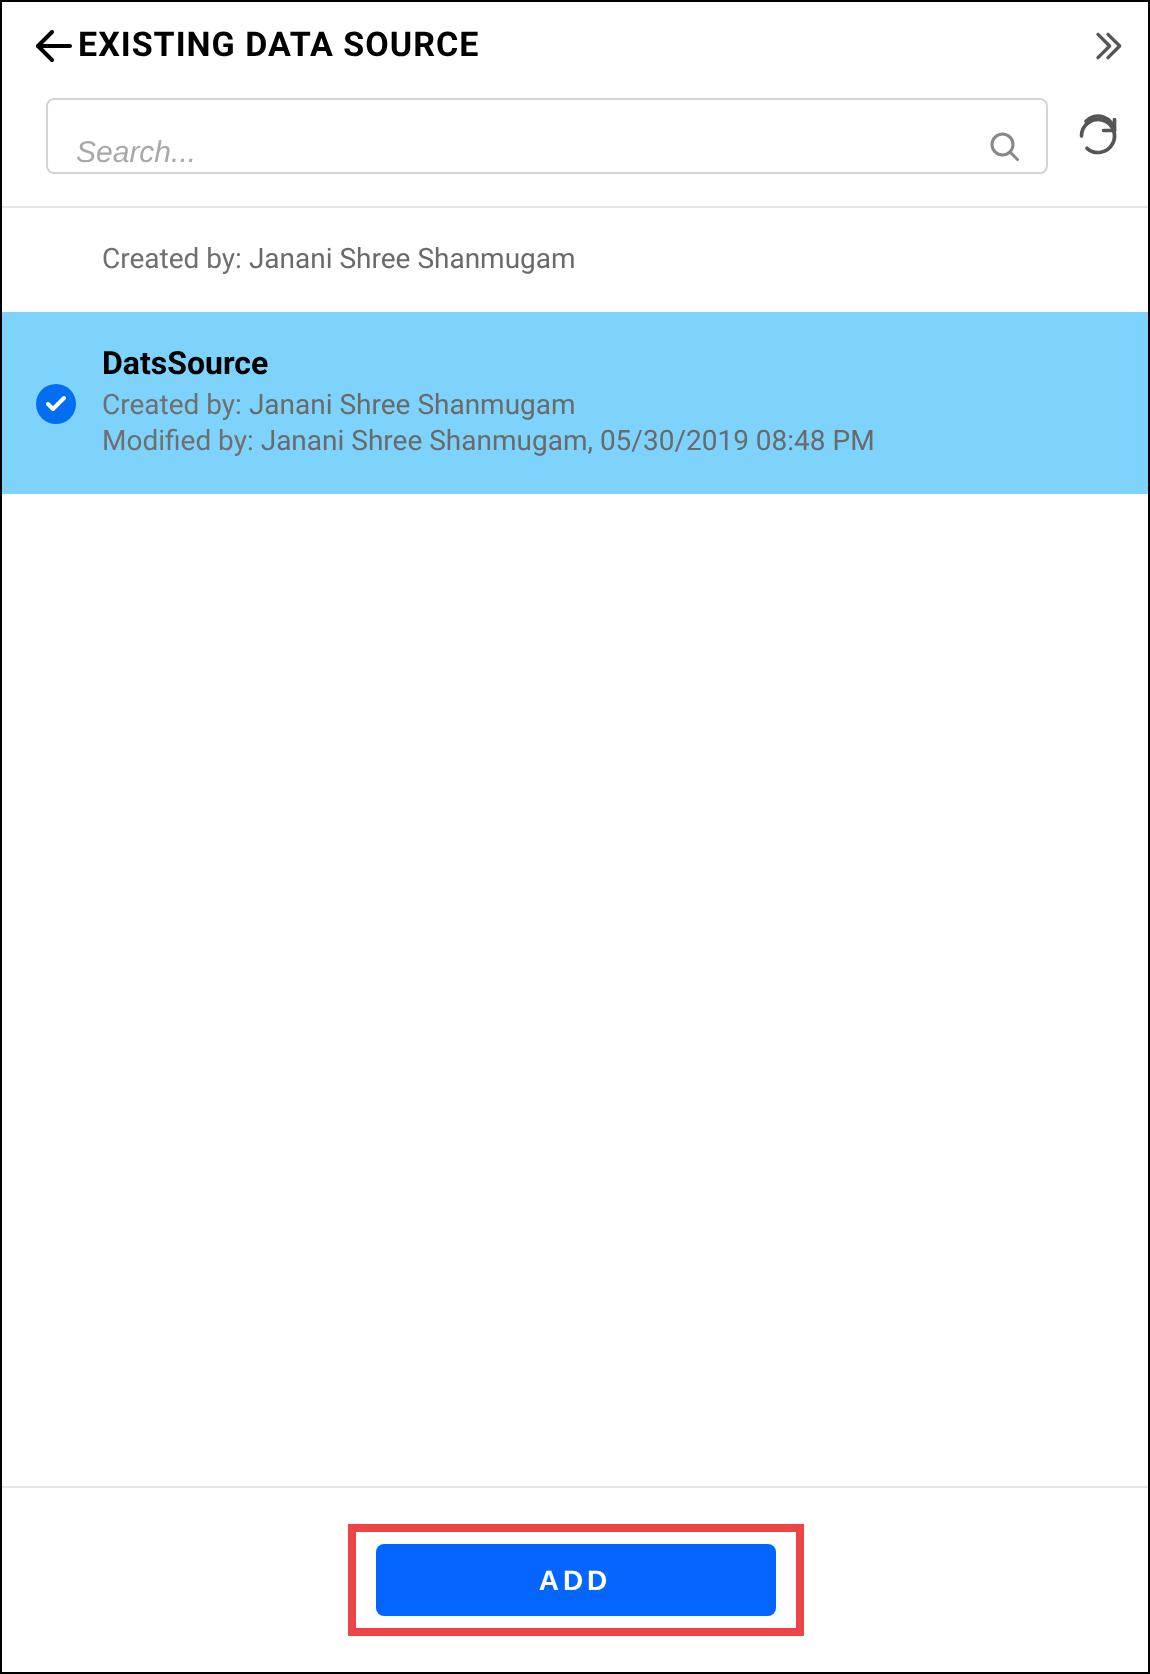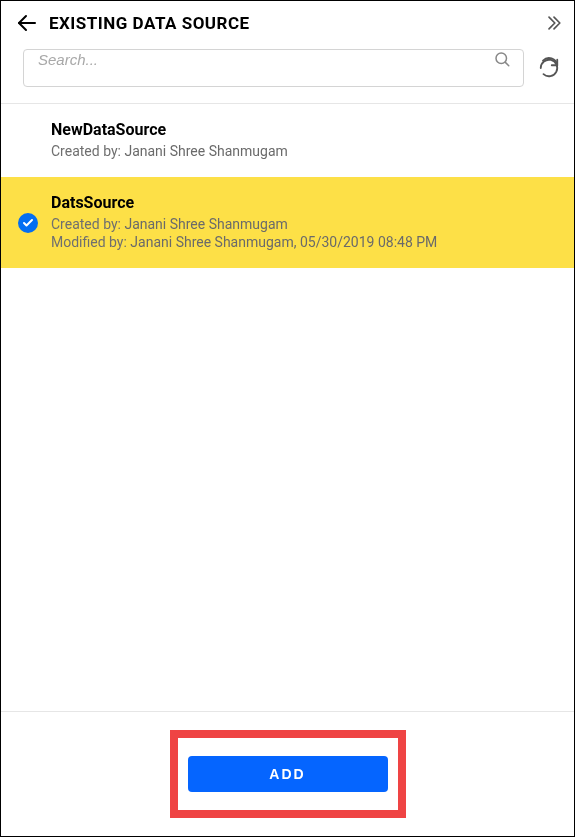--- a/index.html
+++ b/index.html
@@ -11,42 +11,41 @@
     height: 837px;
     border: 1px solid #000;
     display: flex;
     flex-direction: column;
     overflow: hidden;
   }
   .header {
     display: flex;
     align-items: center;
     padding: 10px 10px 4px 14px;
-    gap: 10px;
   }
   .back-icon svg { display: block; }
   .title {
     font-weight: 700;
     font-size: 17px;
     letter-spacing: 0.5px;
     color: #000;
   }
   .spacer { flex: 1; }
   .collapse-icon svg { display: block; }
   .search-row {
     display: flex;
     align-items: center;
     padding: 10px 14px 16px 22px;
     gap: 14px;
     border-bottom: 1px solid #e6e6e6;
   }
   .search-box {
     flex: 1;
     display: flex;
-    align-items: flex-start;
+    align-items: flex-end;
     border: 1px solid #d4d4d4;
     border-radius: 4px;
     height: 38px;
     padding: 0 12px;
     background: #fff;
   }
   .search-input {
     flex: 1;
     border: none;
     outline: none;
@@ -62,21 +61,21 @@
   .refresh-icon svg { display: block; }
   .list { flex: 1; }
   .item {
     display: flex;
     align-items: center;
     padding: 16px 14px 16px 14px;
     gap: 10px;
     cursor: pointer;
   }
   .item.selected {
-    background: #fde047;
+    background: #7dd3fc;
   }
   .check-col {
     width: 26px;
     display: flex;
     justify-content: center;
   }
   .check-badge {
     width: 20px;
     height: 20px;
     background: #036ef2;
@@ -99,22 +98,22 @@
     margin: 2px 0;
   }
   .meta-line .strong { font-weight: 400; color: #6a6a6a; }
   .footer {
     border-top: 1px solid #e6e6e6;
     padding: 18px 0 18px 0;
     display: flex;
     justify-content: center;
   }
   .add-highlight {
-    border: 8px solid #ef4444;
-    padding: 18px 10px;
+    border: 4px solid #ef4444;
+    padding: 6px 10px;
     display: inline-block;
   }
   .add-btn {
     width: 200px;
     height: 36px;
     background: #0565ff;
     color: #fff;
     border: none;
     border-radius: 4px;
     font-size: 14px;
@@ -162,21 +161,20 @@
         <path d="M3 15a9 9 0 0 0 15.5 5" style="display:none"></path>
       </svg>
   </span>
 </div>
 
 <div class="list">
 
   <div class="item">
     <div class="check-col"></div>
     <div class="meta">
-      <div class="ds-name">NewDataSource</div>
       <div class="meta-line">
         <span>Created by:</span>
         <span class="strong">Janani Shree Shanmugam</span>
       </div>
     </div>
   </div>
 
   <div class="item selected">
     <div class="check-col">
       <span class="check-badge">

